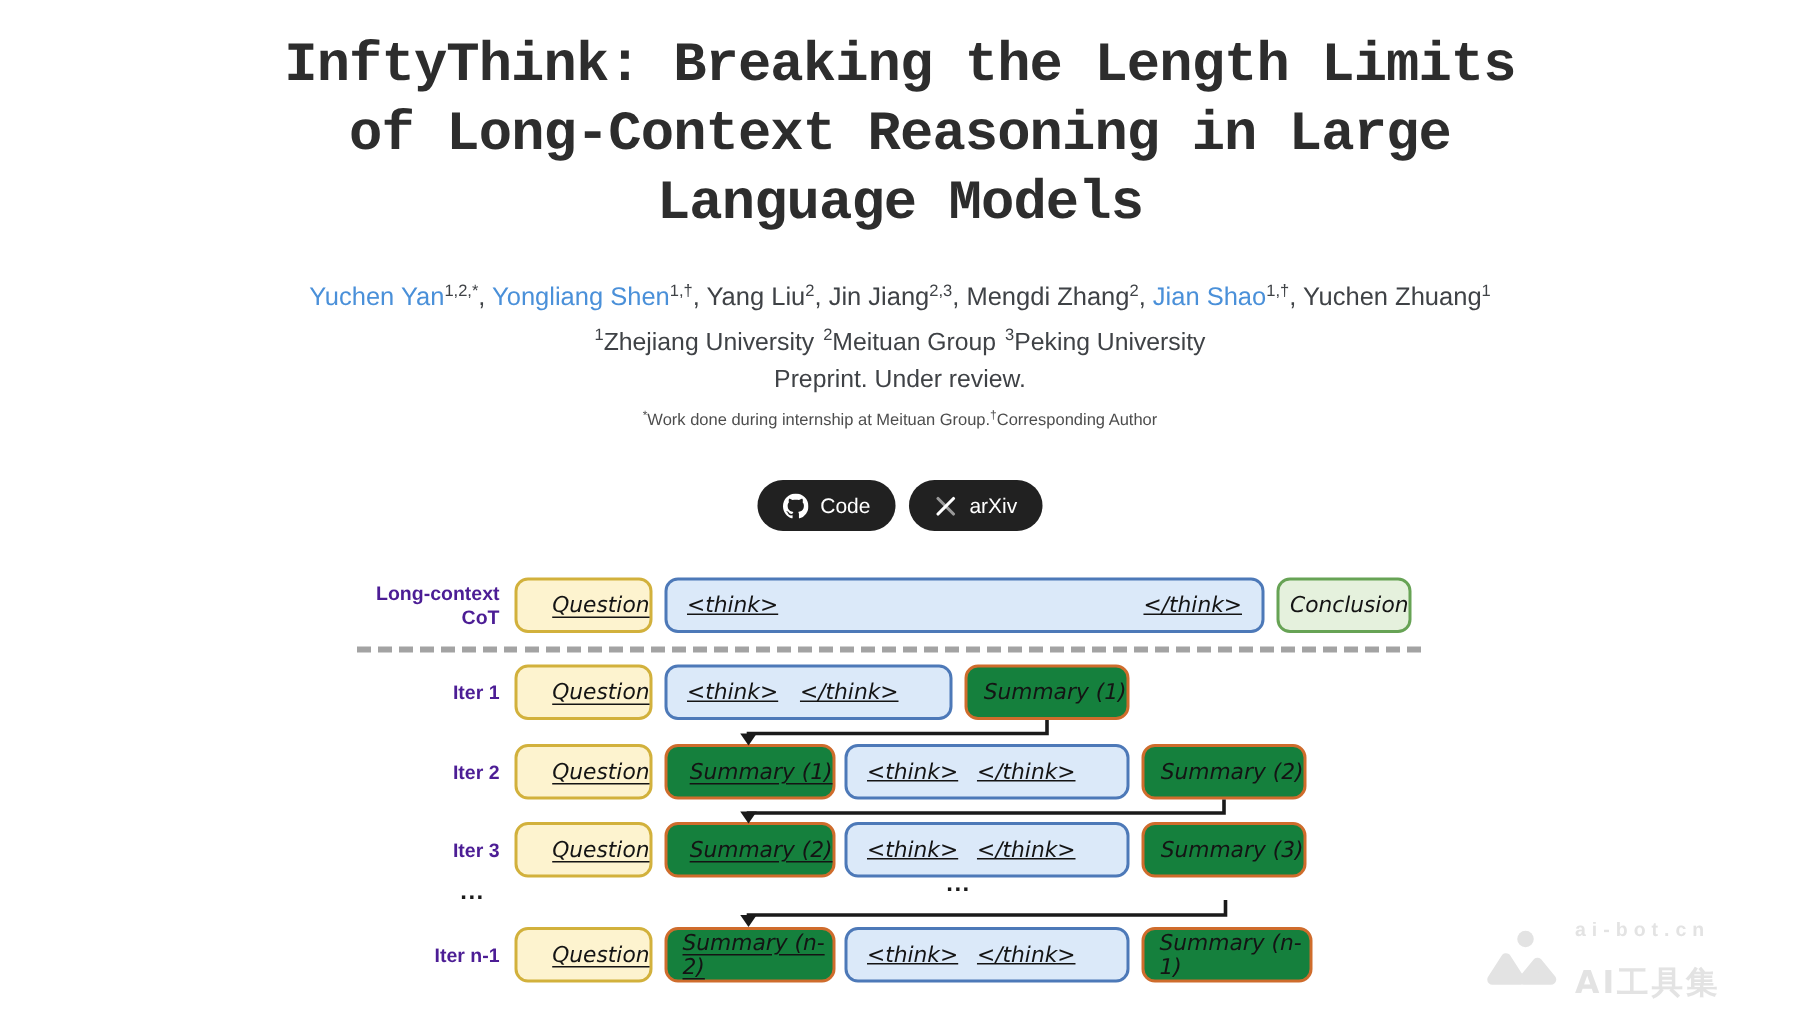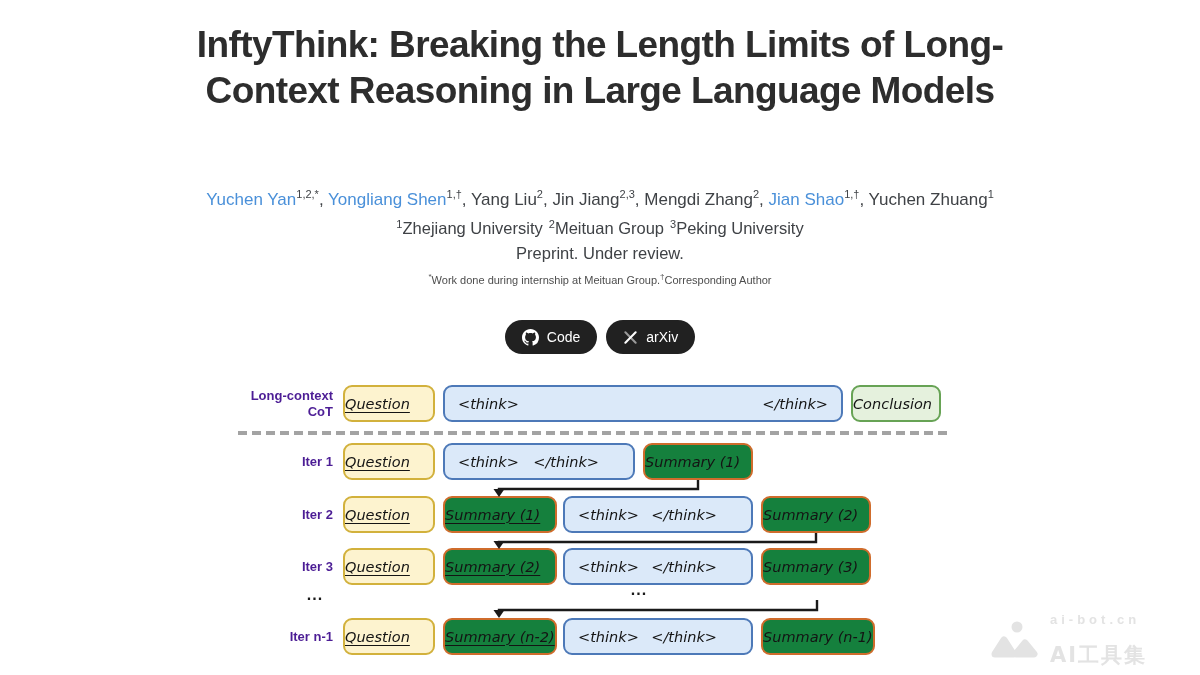--- a/index.html
+++ b/index.html
@@ -2,21 +2,21 @@
 <html><head>
 <meta charset="utf-8">
 <style>
   * { margin:0; padding:0; box-sizing:border-box; }
   html,body { width:1200px; height:675px; background:#ffffff; overflow:hidden;
               font-family:"Liberation Sans", sans-serif; position:relative; }
 
   
   .hline { position:absolute; left:0; right:0; text-align:center; color:#3c3c3c; }
   .title { top:22px; font-size:37px; line-height:1.24; font-weight:700;
-           letter-spacing:-0.6px; color:#2d2d2d; }
+           letter-spacing:-0.6px; color:#2d2d2d;font-family:Liberation Mono, monospace; }
   .title-inner { display:inline-block; max-width:845px; }
   .authors { top:188px; font-size:17px; color:#3f4246; }
   .authors sup { font-size:11px; }
   .alink { color:#4a90d9; cursor:pointer; }
   .affils { top:217px; font-size:16.5px; color:#3f4246; }
   .affils sup { font-size:11px; }
   .aff { margin:0 3px; }
   .status { top:244px; font-size:16.5px; color:#3f4246; }
   .footnote { top:272px; font-size:11px; color:#4d4d4d; }
   .footnote sup { font-size:8px; }
@@ -27,29 +27,29 @@
           font-size:14px; font-family:"Liberation Sans", sans-serif; cursor:pointer;margin-top:24px; }
   .pill svg { display:block; }
 
   
   .diagram { position:absolute; left:238px; top:380px; width:717px; height:278px; }
   .drow { position:absolute; left:0; right:0; height:37px; }
   .rlabel { position:absolute; left:0; top:0; bottom:0; width:95px; display:flex;
             align-items:center; justify-content:flex-end; font-size:13px; font-weight:700;
             color:#4c1d95; text-align:right; line-height:1.2; }
   .box { position:absolute; top:0; height:37px; border-radius:9px; border:2px solid;
-         display:flex; align-items:center; justify-content:flex-start;
+         display:flex; align-items:center; justify-content:flex-end;
          font-style:italic; font-size:14.5px; color:#141414;
-         font-family:"DejaVu Sans", sans-serif; }
+         font-family:"DejaVu Sans", sans-serif;padding-left:10px; }
   .q { background:#fdf3cf; border-color:#d2b13c; }
   .t { background:#dbe9f9; border-color:#4d79b8; }
   .c { background:#e5f1dd; border-color:#67a355; }
   .s { background:#15803d; border-color:#cf6c2c; }
   .u { text-decoration:underline; text-underline-offset:3px; }
-  .think { justify-content:space-between; padding:0 13px; }
+  .think { justify-content:space-between; padding:0 13px;text-decoration:underline; }
   .think-iter { padding-right:34px; }
   .dash { position:absolute; left:0; top:51px; width:712px; height:4px;
           background:repeating-linear-gradient(90deg,#a3a3a3 0 9px,transparent 9px 14px); }
   .dots { position:absolute; font-weight:700; font-size:16px; color:#1a1a1a; letter-spacing:1px; }
   .arrows { position:absolute; inset:0; pointer-events:none; z-index:5; }
 
   
   .wm { position:absolute; left:988px; top:612px; display:flex; align-items:center;
         gap:10px; color:#e3e3e3; }
   .wm-l1 { font-size:13px; font-weight:700; letter-spacing:4px; }

